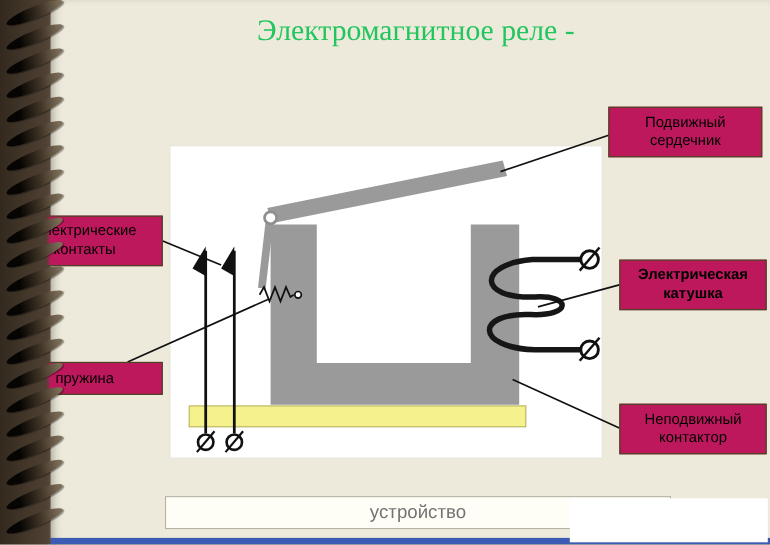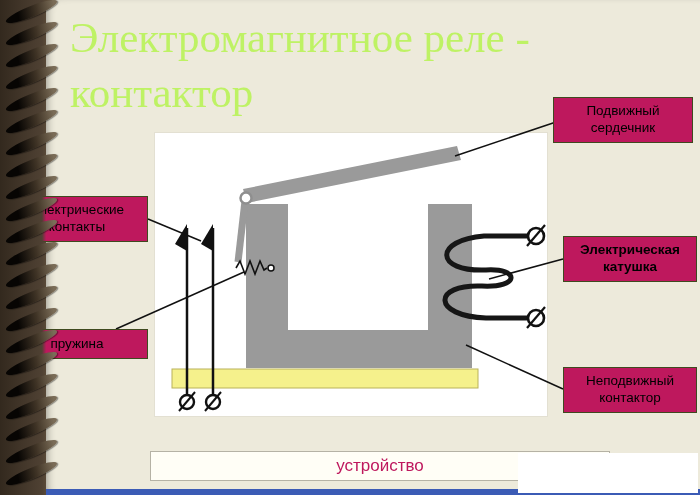--- a/index.html
+++ b/index.html
@@ -28,24 +28,24 @@
   .ring{
     position:absolute;left:4px;width:55px;height:11px;
     border-radius:50%;
     background:linear-gradient(100deg,#070503 25%,#403426 60%,#7a6c57 92%);
     transform:rotate(-22deg);
     box-shadow:1px 1px 1px rgba(0,0,0,.4);
   }
   
   .title{
     position:absolute;left:70px;top:10px;width:616px;
-    text-align:left;
+    text-align:center;
     font-family:"Liberation Serif", serif;
-    font-size:43px;line-height:1.28;
-    color:#bef264;
+    font-size:27px;line-height:1.28;
+    color:#22c55e;
     z-index:3;
   }
   
   .panel{
     position:absolute;left:154px;top:132px;width:392px;height:283px;
     background:#ffffff;
     border:1px solid #e3e0d2;
     z-index:1;
   }
   svg.diagram{position:absolute;left:0;top:0;width:700px;height:495px;z-index:2;}
@@ -65,21 +65,21 @@
   .lbl-movable{left:553px;top:97px;width:140px;height:46px;}
   .lbl-contacts{left:6px;top:196px;width:142px;height:46px;}
   .lbl-coil{left:563px;top:236px;width:134px;height:46px;font-weight:bold;}
   .lbl-spring{left:6px;top:329px;width:142px;height:30px;}
   .lbl-stationary{left:563px;top:367px;width:134px;height:46px;}
   
   .device-bar{
     position:absolute;left:150px;top:451px;width:460px;height:30px;
     background:#fffef6;border:1px solid #b5b2a5;
     display:flex;align-items:center;justify-content:center;
-    font-size:17px;color:#be185d;
+    font-size:17px;color:#737373;
     z-index:3;box-sizing:border-box;
   }
   .white-patch{
     position:absolute;left:518px;top:453px;width:180px;height:40px;
     background:#ffffff;z-index:4;
   }
   .blue-strip{
     position:absolute;left:46px;right:0;bottom:0;height:6px;
     background:#3b5bb5;z-index:2;
   }
@@ -88,21 +88,20 @@
 <body>
 
 <div class="slide">
 
   <div class="page"></div>
 
   <div class="blue-strip"></div>
 
   <div class="title">
     <div>Электромагнитное реле -</div>
-    <div>контактор</div>
   </div>
 
   <div class="panel"></div>
 
   <svg class="diagram" viewBox="0 0 700 495">
 
     <rect x="172" y="369" width="306" height="19" fill="#f5f18c" stroke="#b9b25a" stroke-width="1"></rect>
 
     <path d="M246,204 L288,204 L288,330 L428,330 L428,204 L472,204 L472,368 L246,368 Z" fill="#9a9a9a"></path>
 

